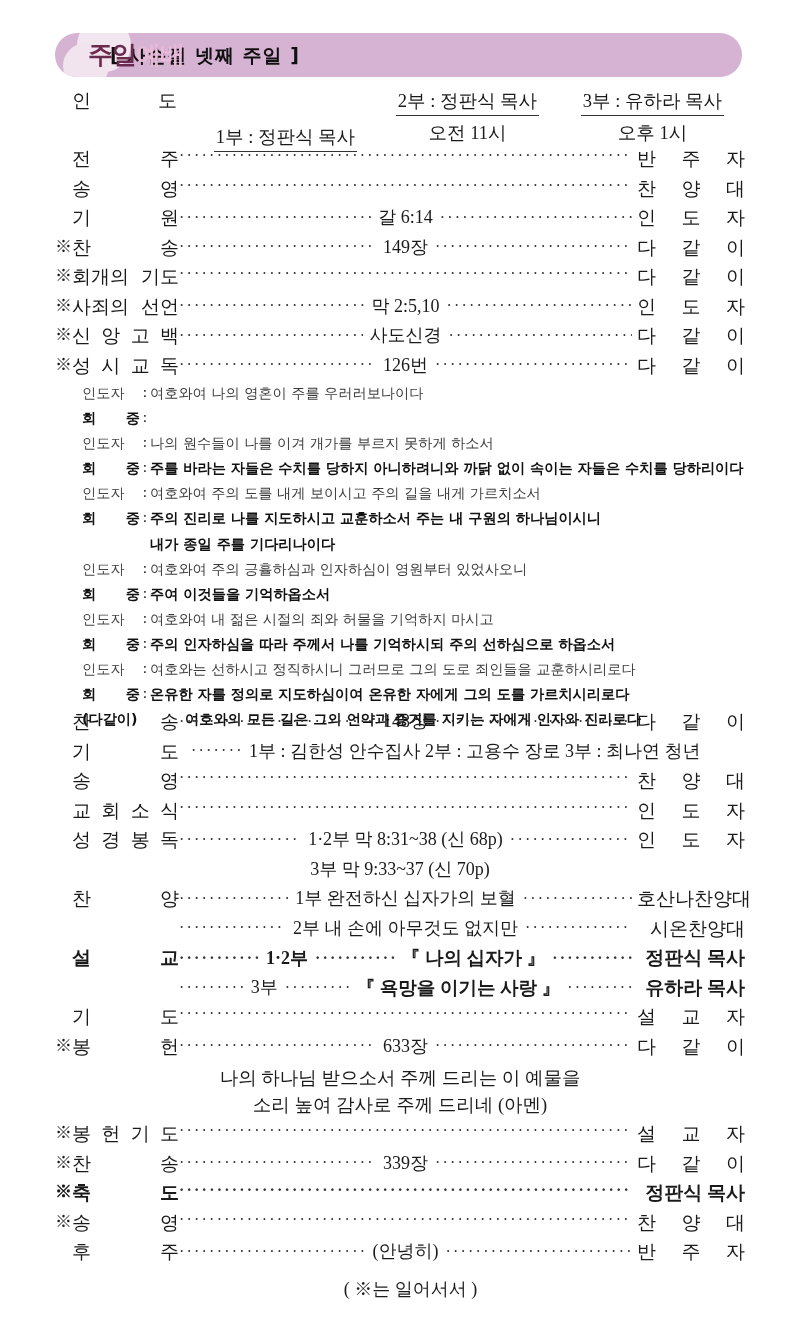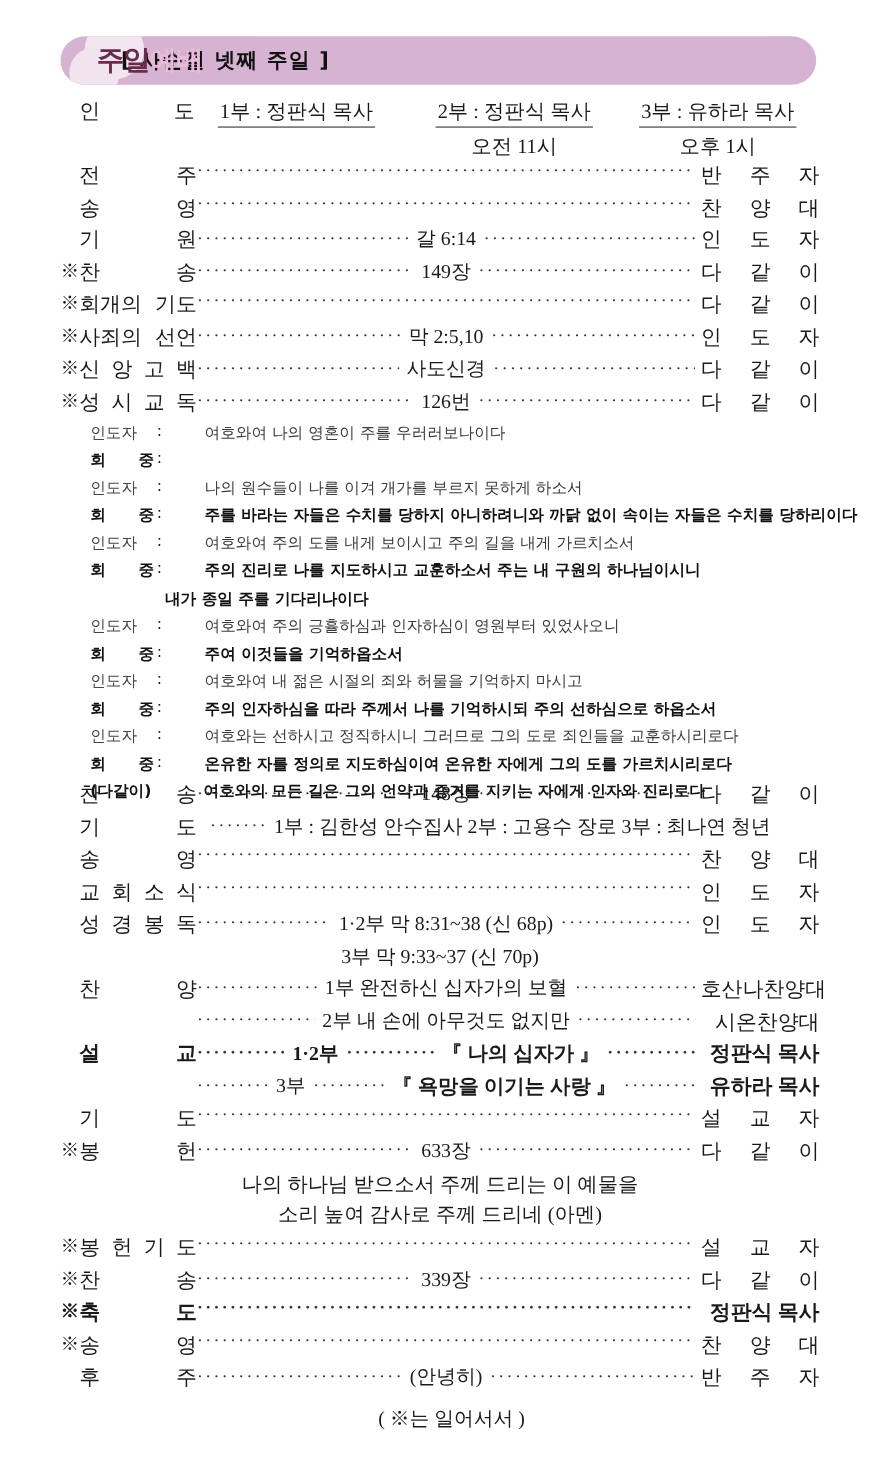--- a/index.html
+++ b/index.html
@@ -105,21 +105,21 @@
     border-bottom: 1px solid #333;
     padding: 0 2px 2px 2px;
     display: inline-block;
     white-space: nowrap;
   }
   .leader-col .when {
     display: block;
     margin-top: 4px;
     white-space: nowrap;
   }
-  .lc1 { left: 122px; width: 185px; }
+  .lc1 { left: 138px; width: 185px; margin-top: 36px; }
   .lc2 { left: 320px; width: 185px; }
   .lc3 { left: 505px; width: 185px; }
 
   
   .order {
     position: absolute;
     left: 55px;
     top: 146px;
     width: 690px;
   }
@@ -264,21 +264,20 @@
     font-weight: bold;
     color: #111;
   }
   .resp-colon {
     flex: 0 0 10px;
     text-align: center;
   }
   .resp-text {
     flex: 1 1 auto;
     color: #3a3a3a;
-    margin-left: 36px;
   }
   .resp-line.cong .resp-text {
     font-weight: bold;
     color: #111;
   }
   .resp-cont {
     padding-left: 68px;
     font-weight: bold;
     color: #111;
   }

